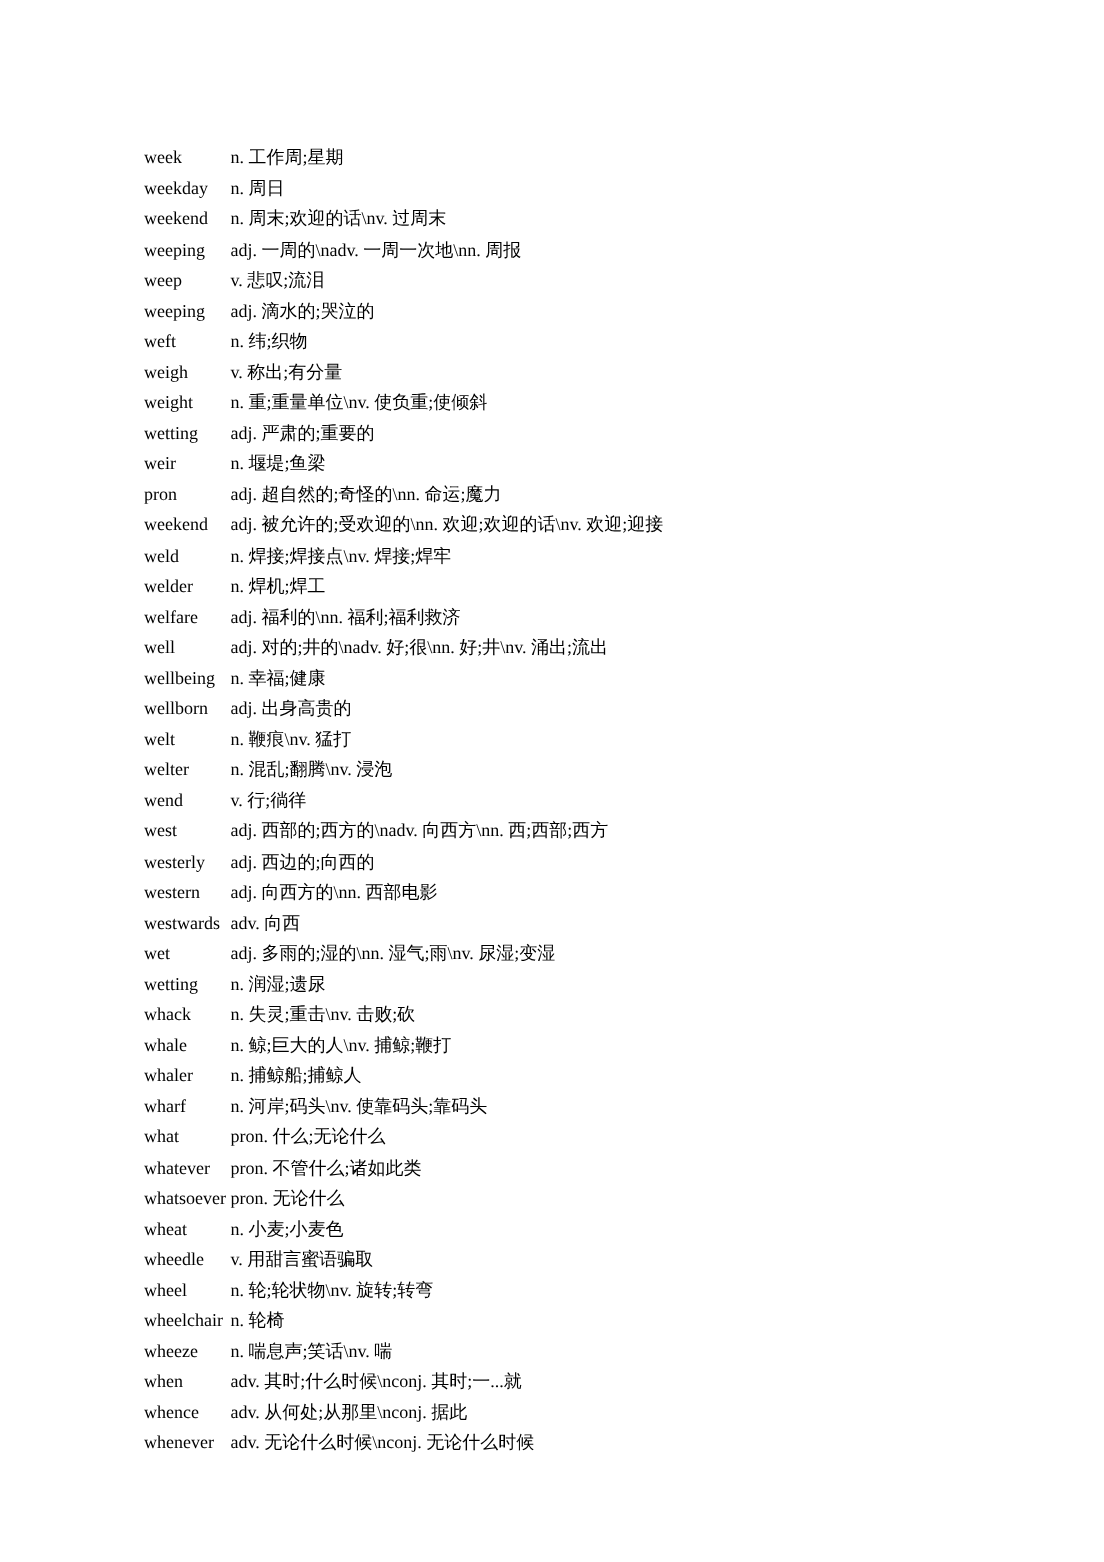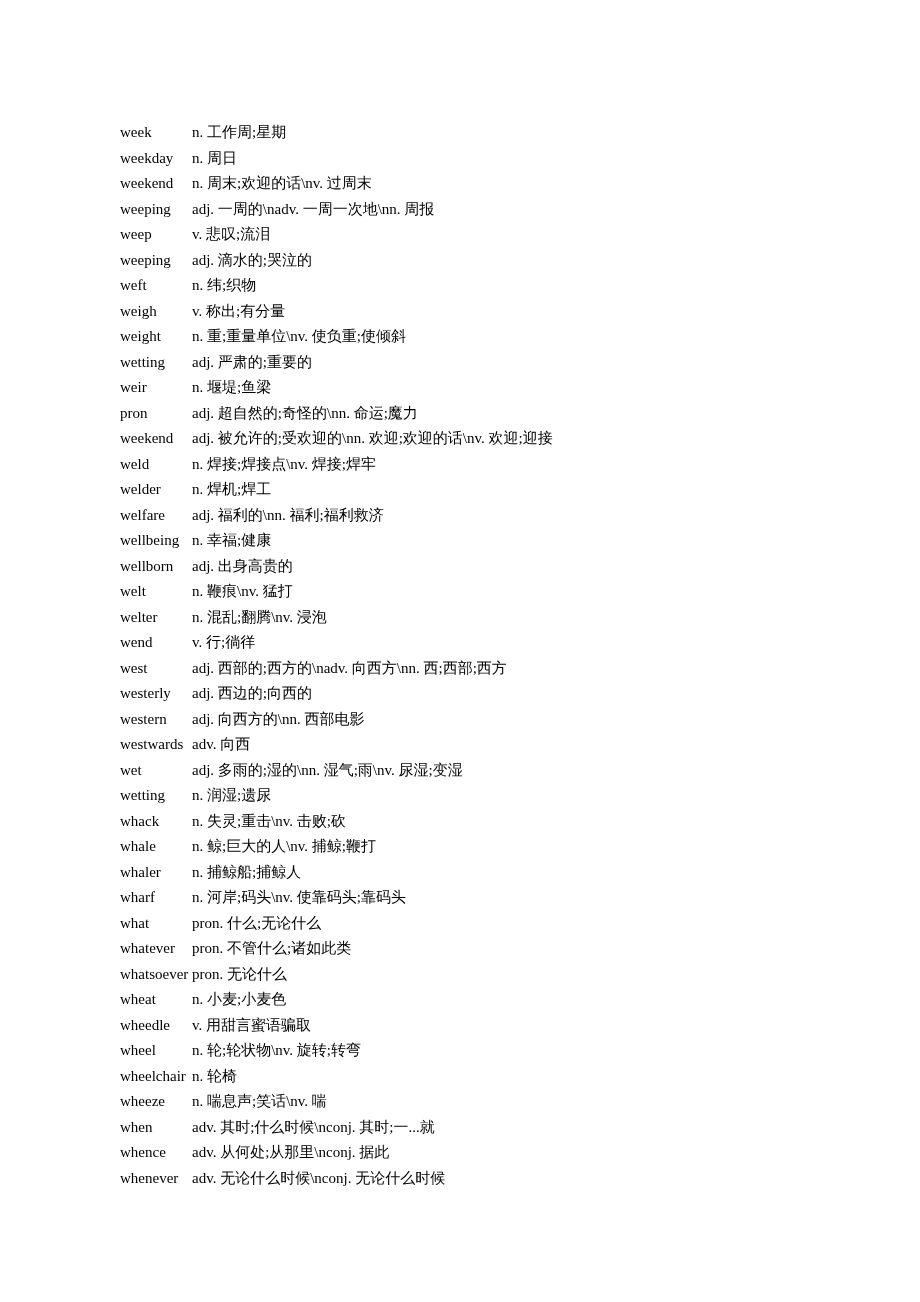--- a/index.html
+++ b/index.html
@@ -41,20 +41,21 @@
       <div class="entry"><span class="word">weft</span><span class="def">n. 纬;织物</span></div>
       <div class="entry"><span class="word">weigh</span><span class="def">v. 称出;有分量</span></div>
       <div class="entry"><span class="word">weight</span><span class="def">n. 重;重量单位\nv. 使负重;使倾斜</span></div>
       <div class="entry"><span class="word">wetting</span><span class="def">adj. 严肃的;重要的</span></div>
       <div class="entry"><span class="word">weir</span><span class="def">n. 堰堤;鱼梁</span></div>
       <div class="entry"><span class="word">pron</span><span class="def">adj. 超自然的;奇怪的\nn. 命运;魔力</span></div>
       <div class="entry"><span class="word">weekend</span><span class="def">adj. 被允许的;受欢迎的\nn. 欢迎;欢迎的话\nv. 欢迎;迎接</span></div>
       <div class="entry"><span class="word">weld</span><span class="def">n. 焊接;焊接点\nv. 焊接;焊牢</span></div>
       <div class="entry"><span class="word">welder</span><span class="def">n. 焊机;焊工</span></div>
       <div class="entry"><span class="word">welfare</span><span class="def">adj. 福利的\nn. 福利;福利救济</span></div>
+      <div class="entry"><span class="word">well</span><span class="def">adj. 对的;井的\nadv. 好;很\nn. 好;井\nv. 涌出;流出</span></div>
       <div class="entry"><span class="word">wellbeing</span><span class="def">n. 幸福;健康</span></div>
       <div class="entry"><span class="word">wellborn</span><span class="def">adj. 出身高贵的</span></div>
       <div class="entry"><span class="word">welt</span><span class="def">n. 鞭痕\nv. 猛打</span></div>
       <div class="entry"><span class="word">welter</span><span class="def">n. 混乱;翻腾\nv. 浸泡</span></div>
       <div class="entry"><span class="word">wend</span><span class="def">v. 行;徜徉</span></div>
       <div class="entry"><span class="word">west</span><span class="def">adj. 西部的;西方的\nadv. 向西方\nn. 西;西部;西方</span></div>
       <div class="entry"><span class="word">westerly</span><span class="def">adj. 西边的;向西的</span></div>
       <div class="entry"><span class="word">western</span><span class="def">adj. 向西方的\nn. 西部电影</span></div>
       <div class="entry"><span class="word">westwards</span><span class="def">adv. 向西</span></div>
       <div class="entry"><span class="word">wet</span><span class="def">adj. 多雨的;湿的\nn. 湿气;雨\nv. 尿湿;变湿</span></div>

